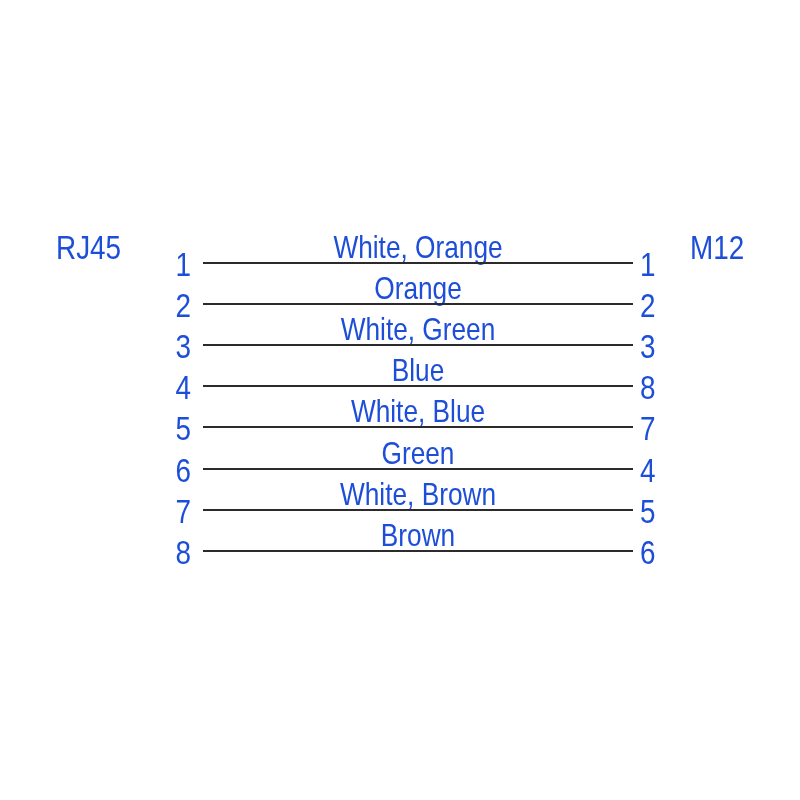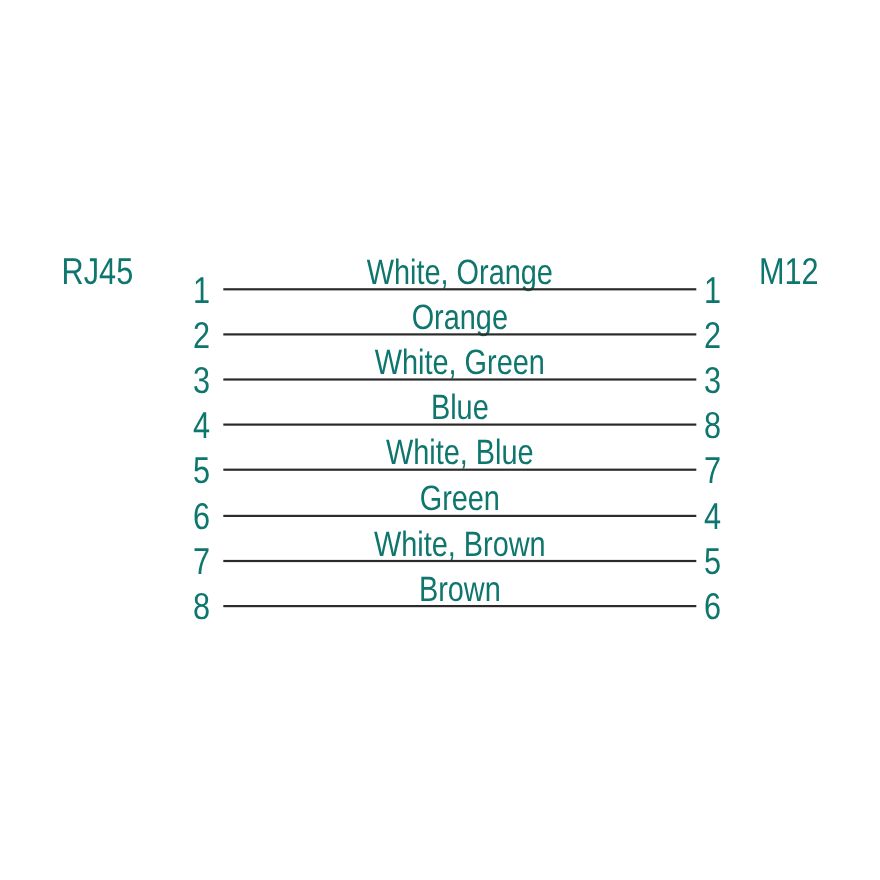--- a/index.html
+++ b/index.html
@@ -7,21 +7,21 @@
     padding: 0;
     background: #ffffff;
   }
   .canvas {
     position: relative;
     width: 800px;
     height: 800px;
     background: #ffffff;
     overflow: hidden;
     font-family: "Liberation Sans", sans-serif;
-    color: #0f766e;
+    color: #1d4ed8;
   }
   .connector-label {
     position: absolute;
     top: 230px;
     font-size: 34px;
     line-height: 34px;
     white-space: nowrap;
     transform: scaleX(0.82);
   }
   .connector-left {

